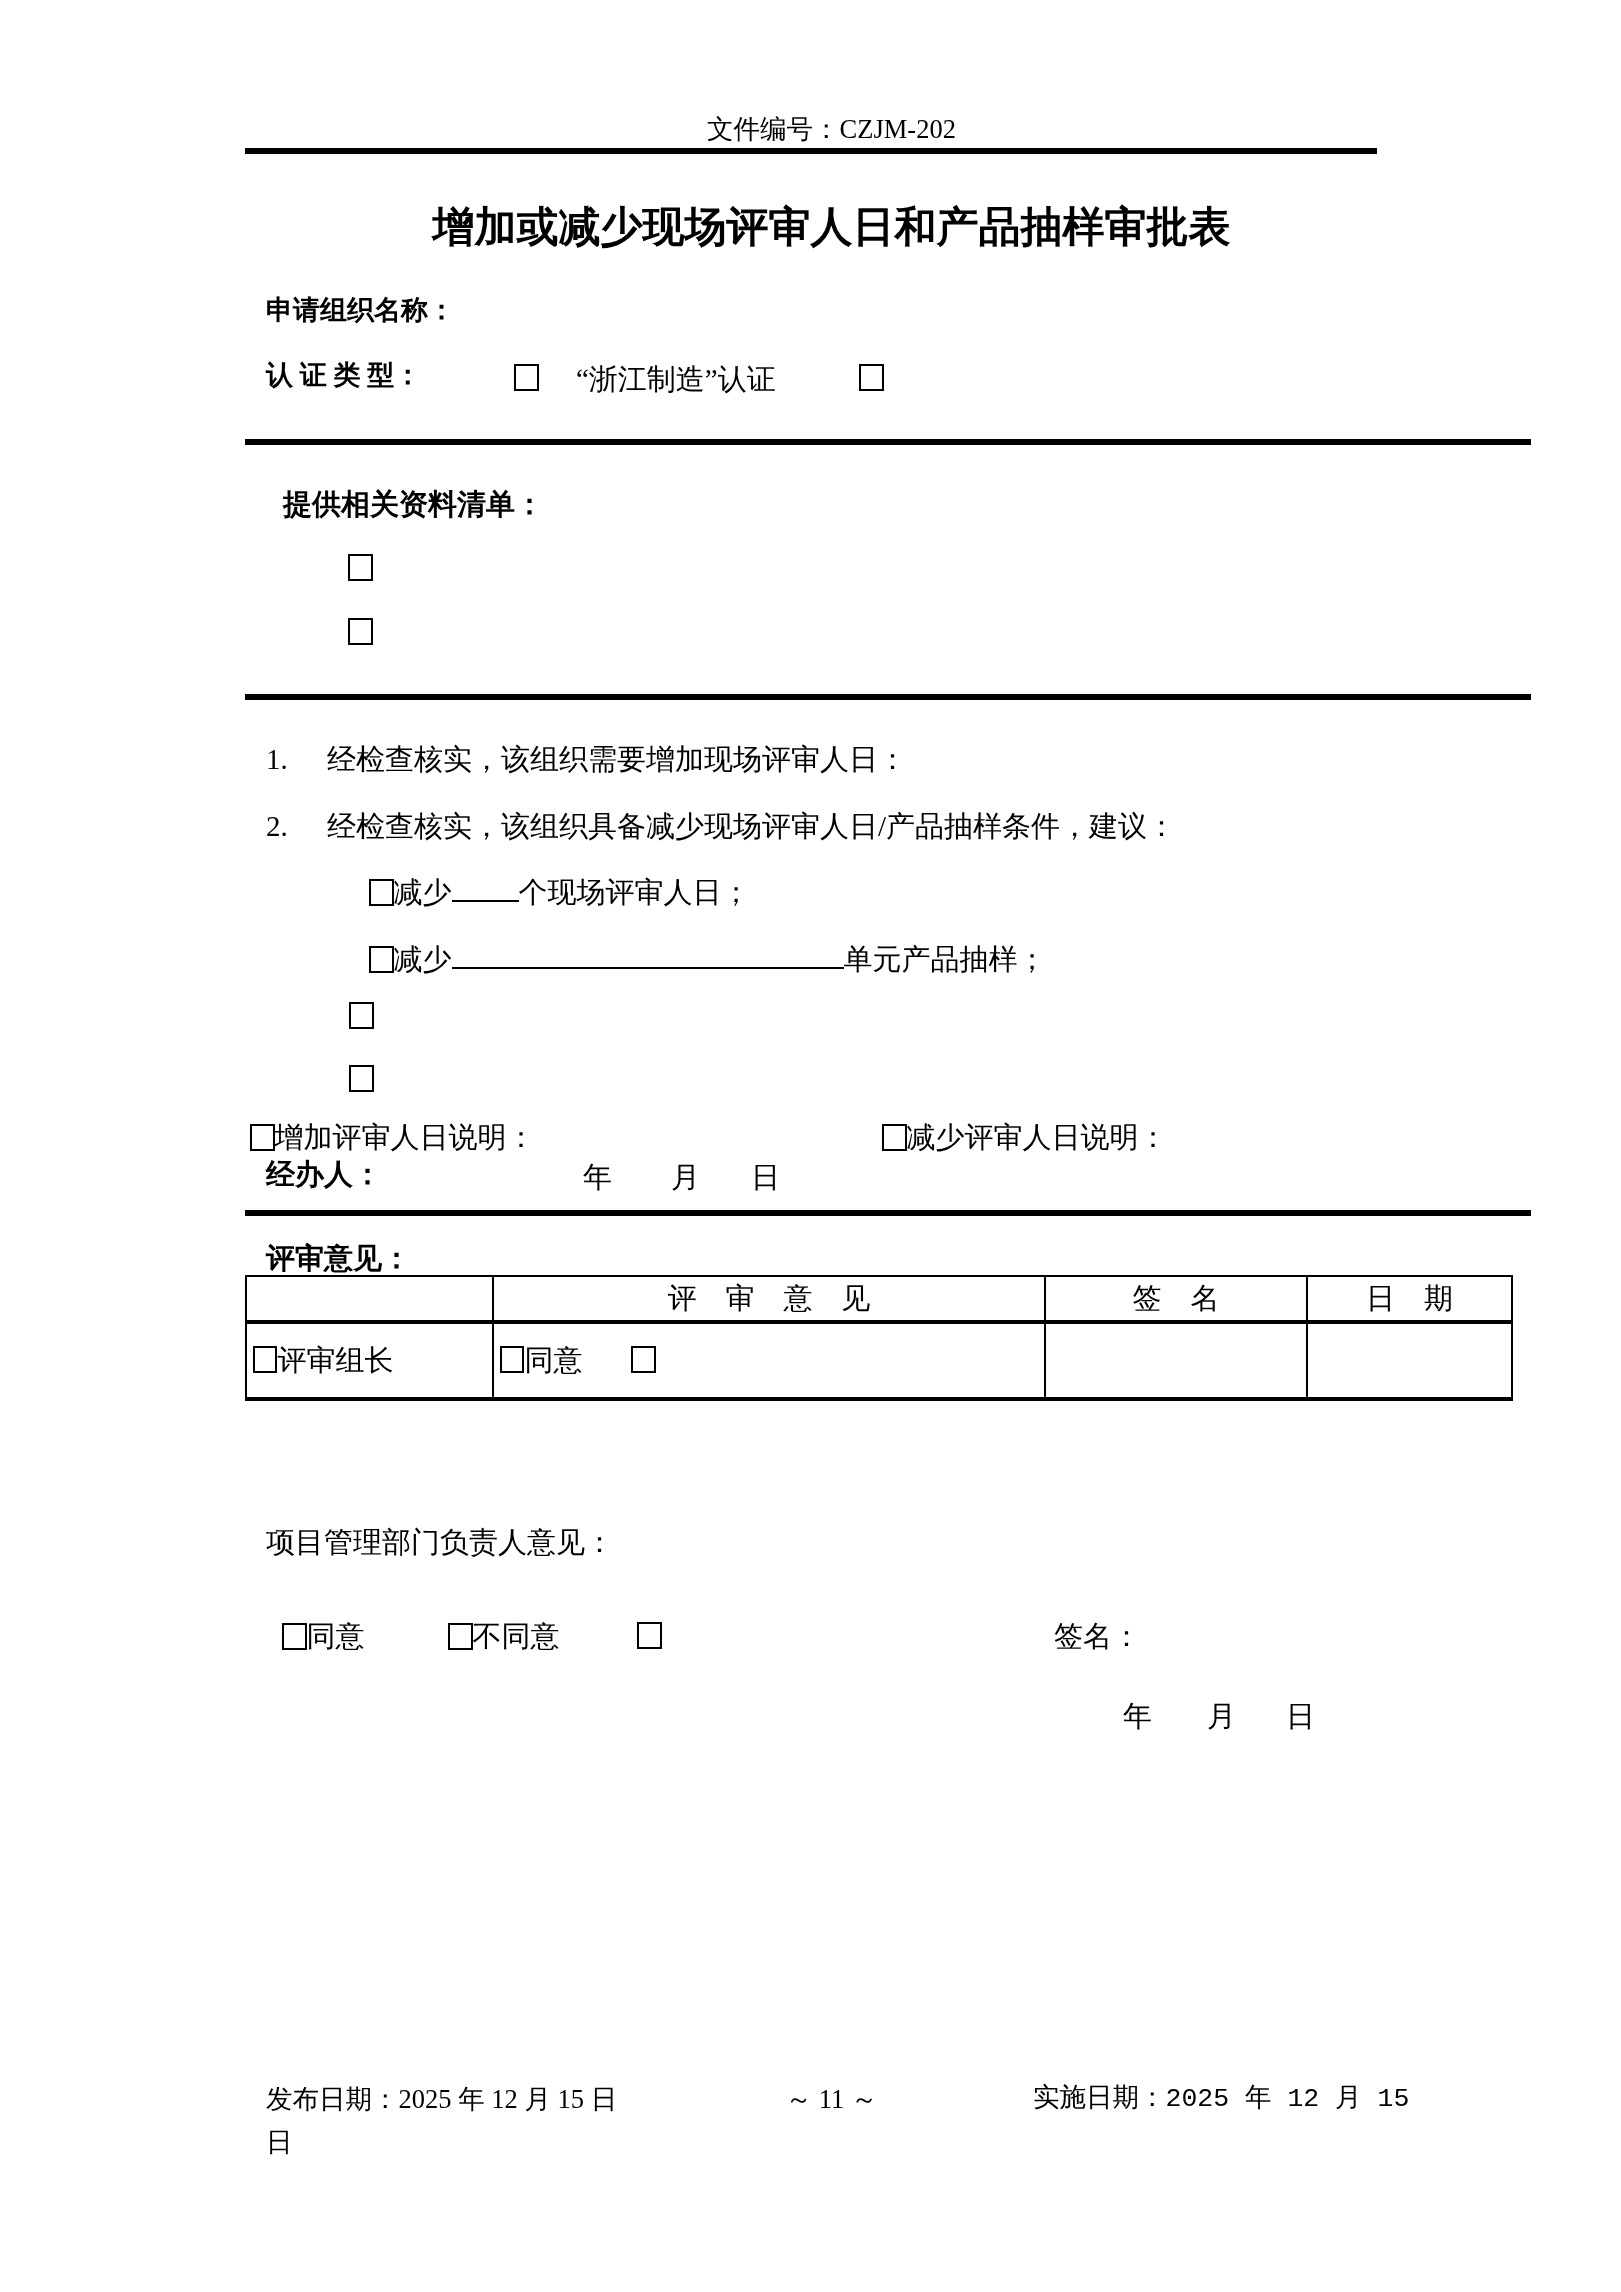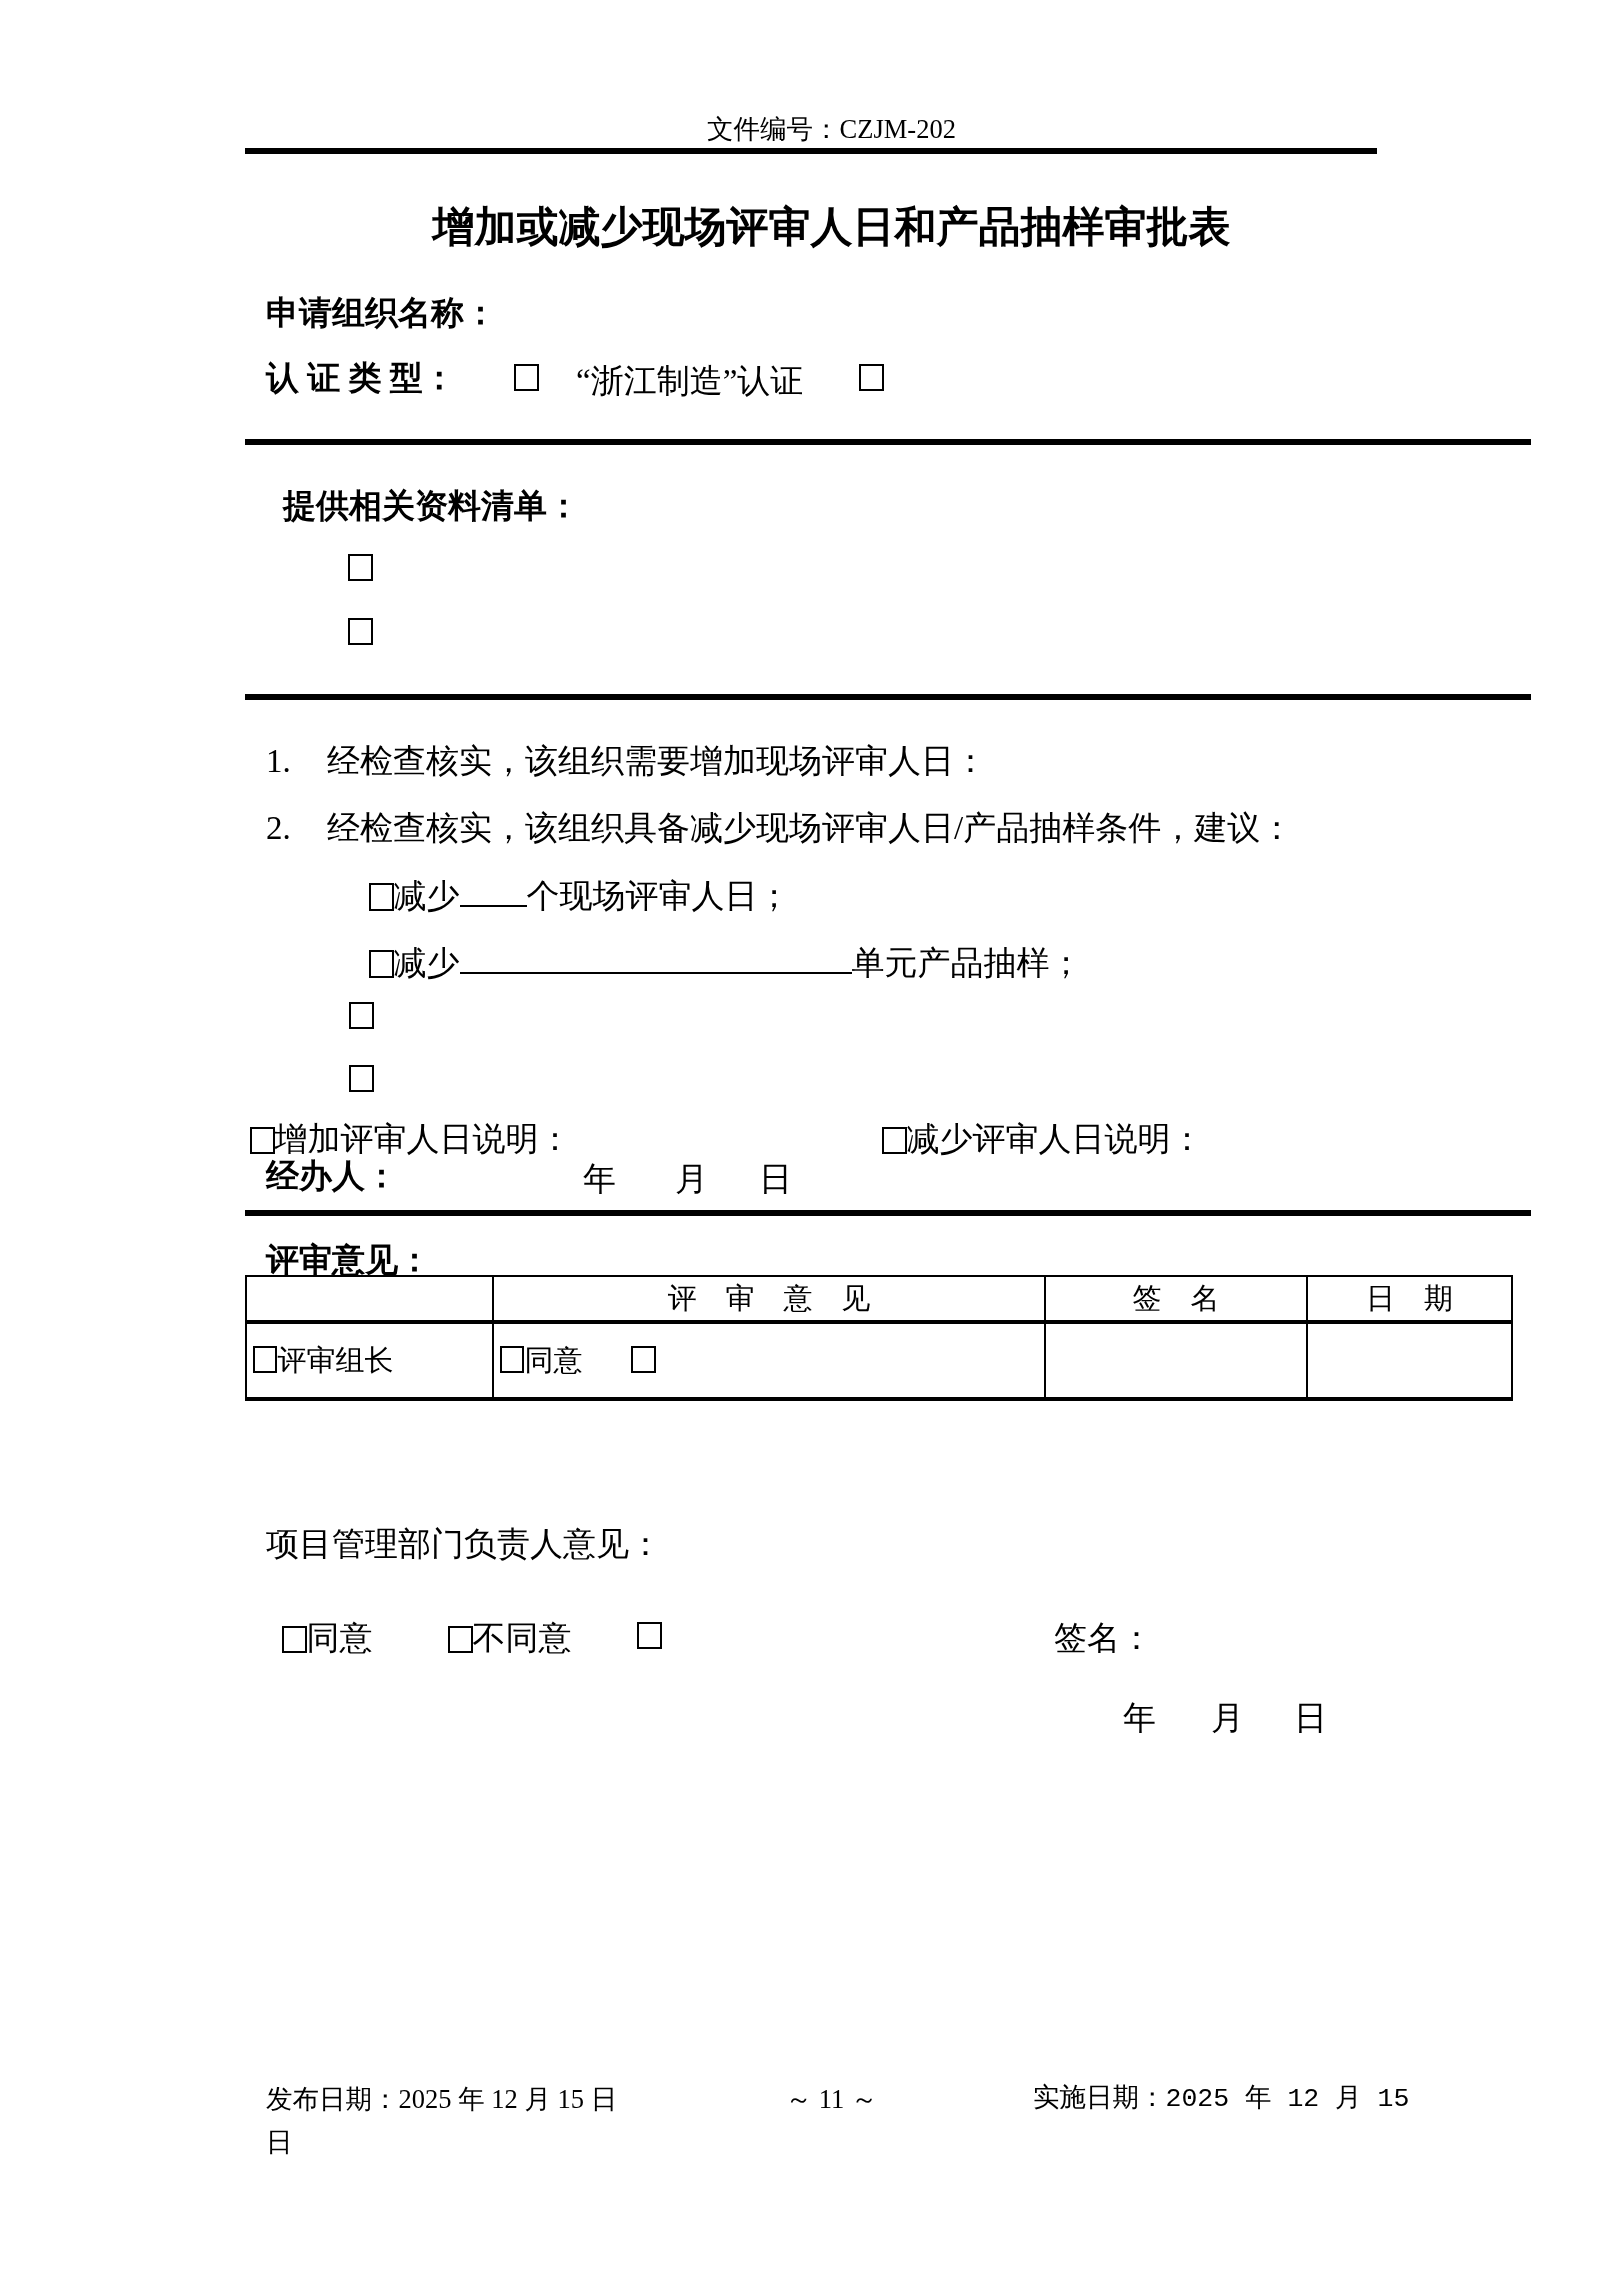--- a/index.html
+++ b/index.html
@@ -7,22 +7,22 @@
     position:relative;
     width:1621px; height:2293px;
     margin:0 auto;
     background:#ffffff;
     color:#000;
     font-family:"Liberation Serif","DejaVu Serif",serif;
     overflow:hidden;
   }
   .abs { position:absolute; white-space:nowrap;padding-left:21px; }
   .center { left:0; width:100%; text-align:center; }
-  .t30 { font-size:33px; line-height:1.2; }
-  .t31 { font-size:33px; line-height:1.2; }
+  .t30 { font-size:29px; line-height:1.2; }
+  .t31 { font-size:27px; line-height:1.2; }
   .t27 { font-size:26.5px; line-height:1.2; }
   .b  { font-weight:700; }
   .rule {
     position:absolute; left:245px; width:1286px; height:5.9px; background:#000;
   }
   .header-rule {
     position:absolute; left:245px; top:148px; width:1132px; height:5.9px; background:#000;
   }
   .cb {
     display:inline-block; width:24.5px; height:27.4px;

